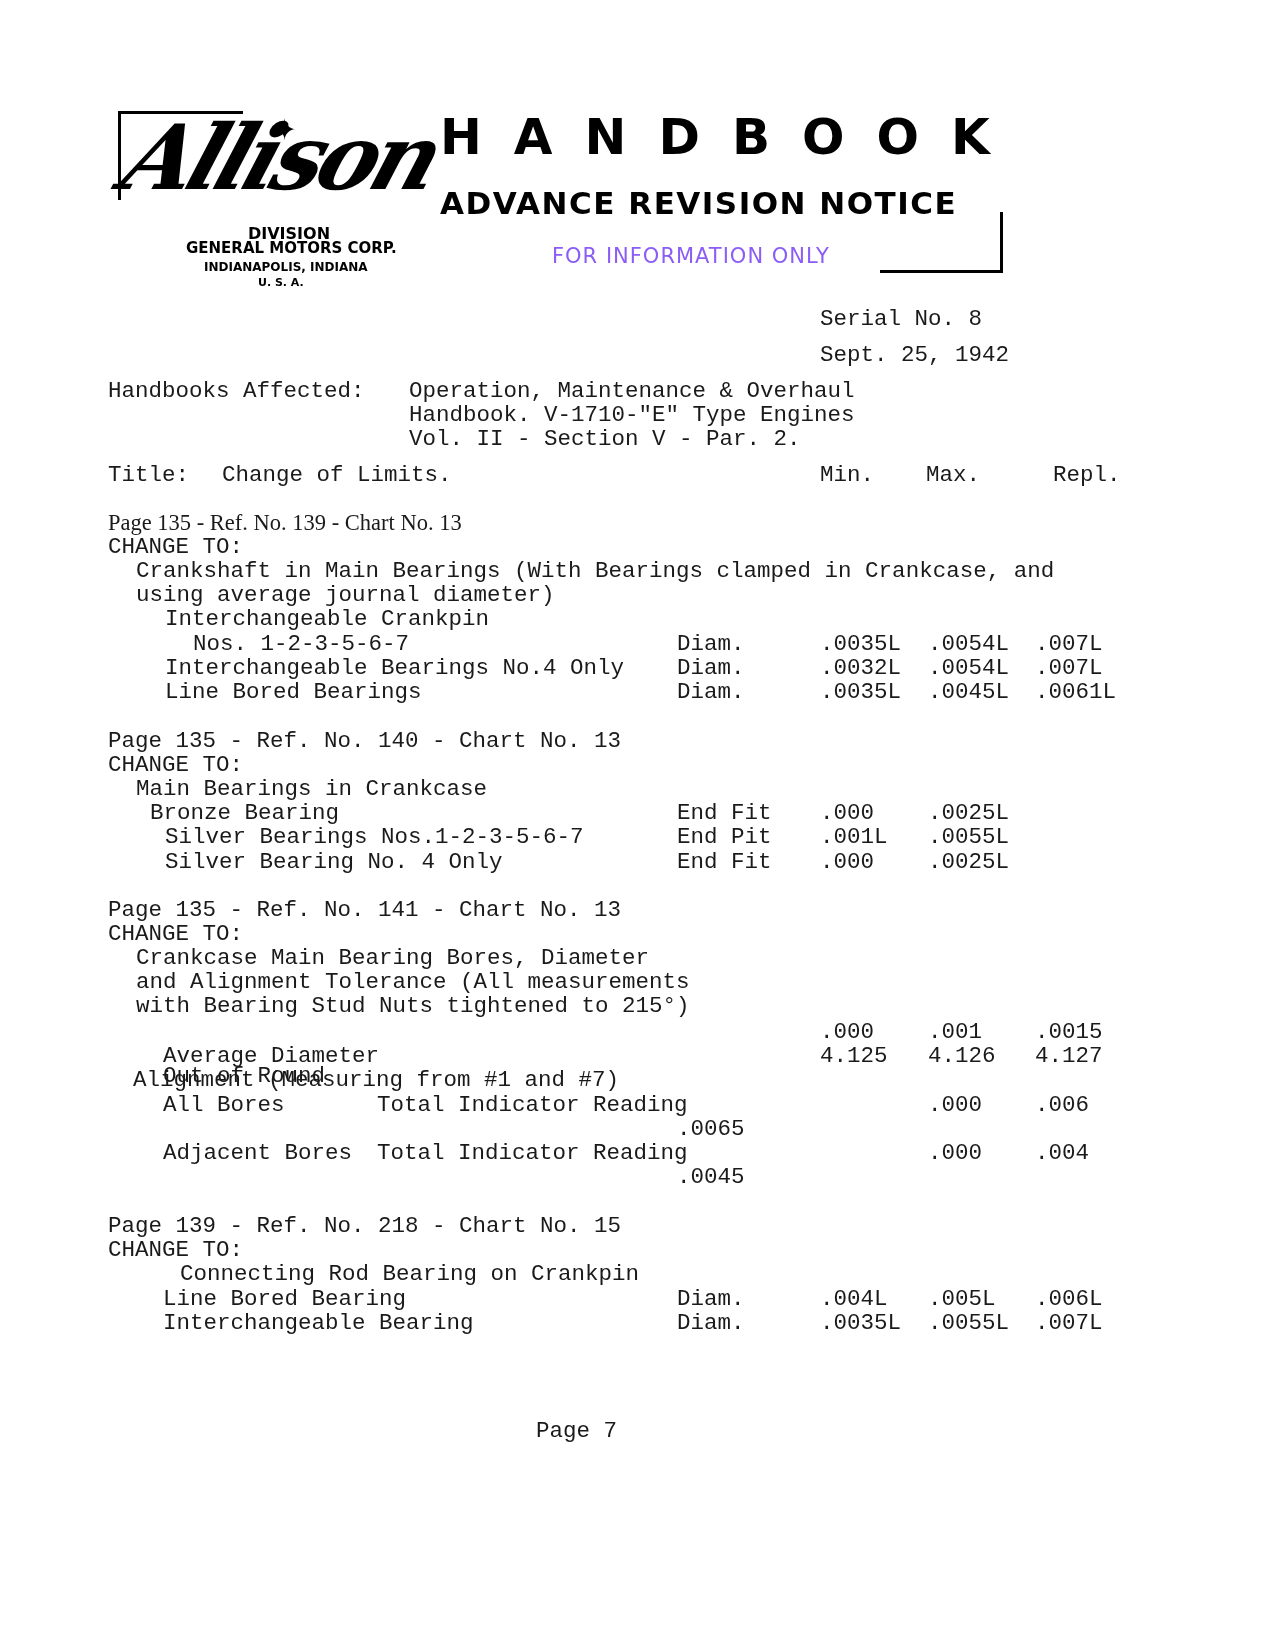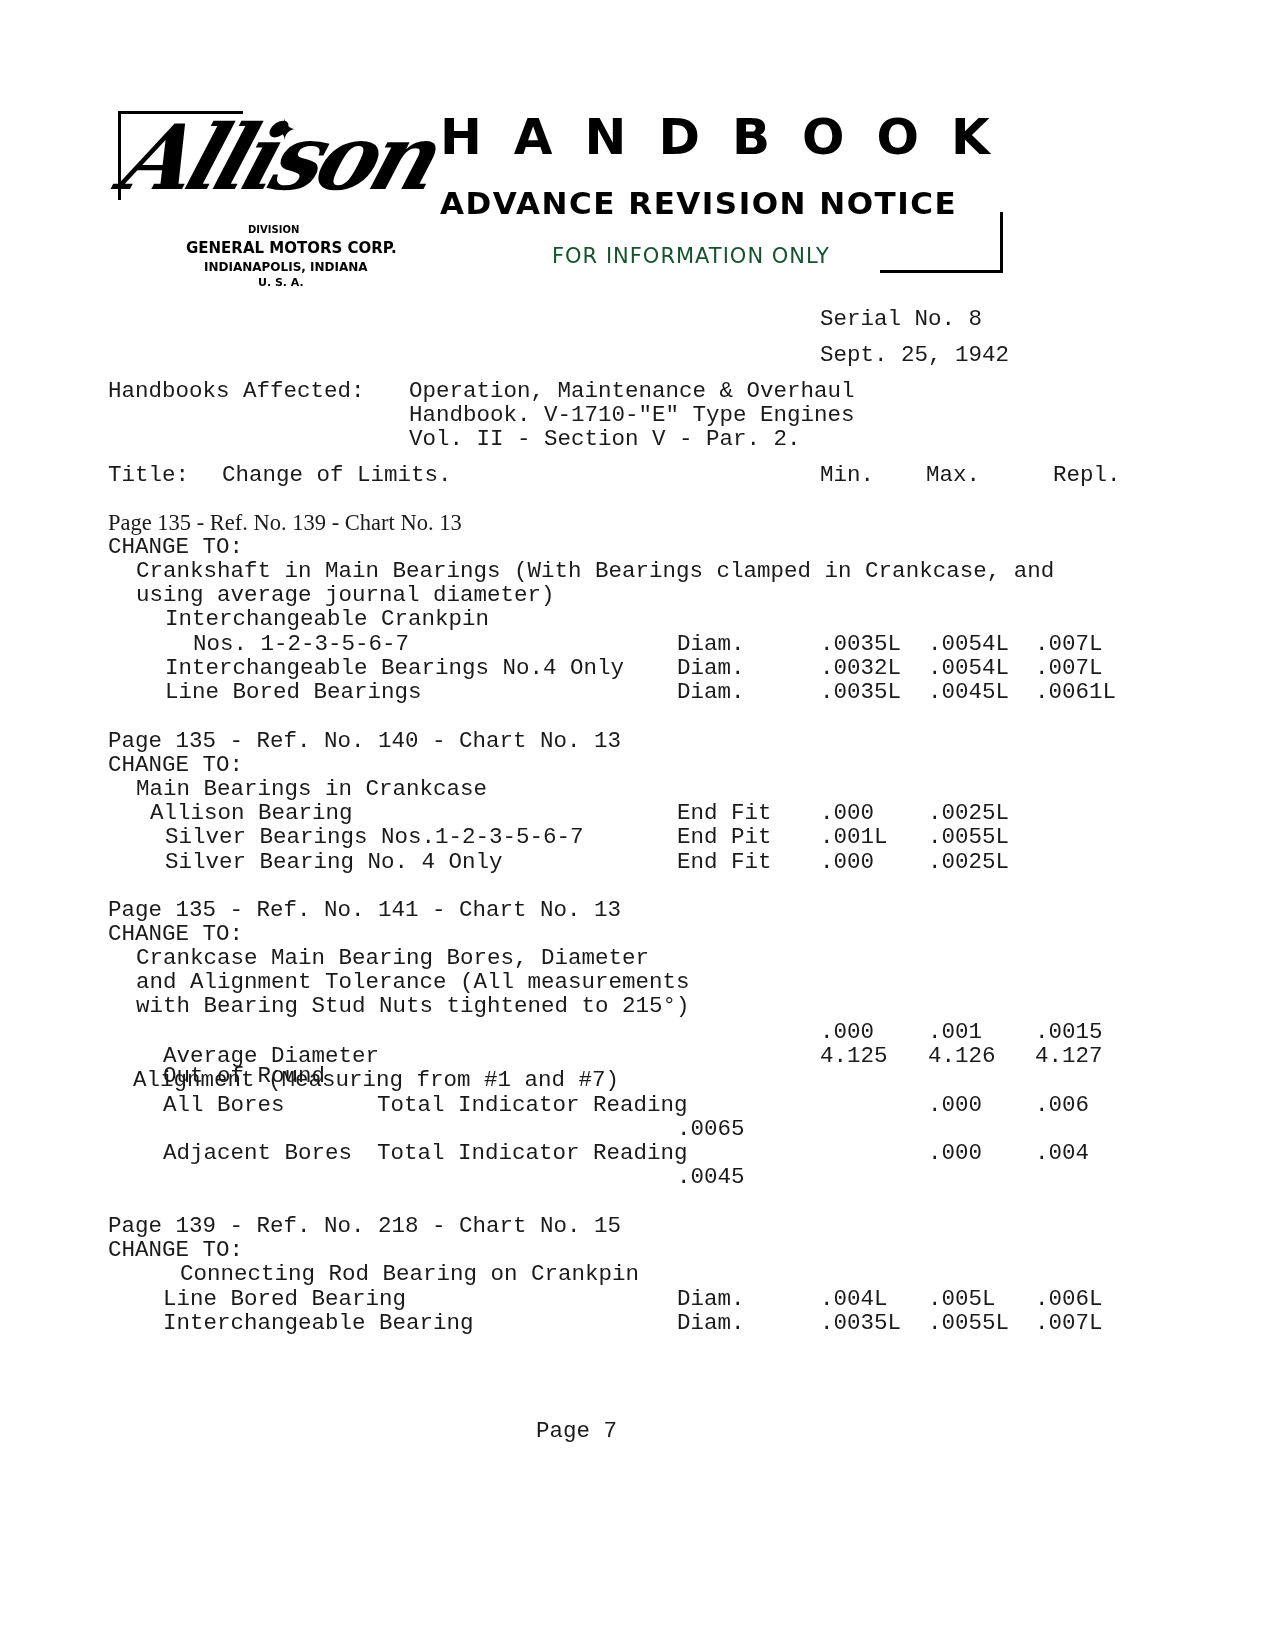--- a/index.html
+++ b/index.html
@@ -4,31 +4,31 @@
 <style>
   html, body { margin: 0; padding: 0; background: #ffffff; }
   body { width: 1275px; height: 1650px; position: relative; overflow: hidden; color: #111; }
   .mono { font-family: "Liberation Mono", "DejaVu Sans Mono", monospace; font-size: 22.5px; white-space: pre; position: absolute; line-height: 24px; color: #1a1a1a; }
   .bracket-tl { position: absolute; left: 118px; top: 111px; width: 122px; height: 86px; border-left: 3px solid #000; border-top: 3px solid #000; }
   .script { position: absolute; left: 128px; top: 112px; font-family: "DejaVu Serif", serif; font-style: italic; font-weight: bold; font-size: 90px; letter-spacing: -6px; transform: skewX(-18deg); color: #000; line-height: 1; }
   .star { position: absolute; left: 272px; top: 112px; font-family: "DejaVu Sans", sans-serif; font-size: 30px; color: #000; }
   .gm { position: absolute; font-family: "DejaVu Sans", sans-serif; font-weight: bold; color: #000; text-align: center; }
   .hb-title { position: absolute; left: 440px; top: 112px; font-family: "DejaVu Sans", sans-serif; font-weight: bold; font-size: 50px; letter-spacing: 32px; color: #000; line-height: 1; }
   .hb-sub { position: absolute; left: 440px; top: 188px; font-family: "DejaVu Sans", sans-serif; font-weight: bold; font-size: 31px; letter-spacing: 1.5px; color: #000; line-height: 1; }
-  .hb-info { position: absolute; left: 552px; top: 246px; font-family: "DejaVu Sans", sans-serif; font-size: 21px; letter-spacing: 1px; color: #14532d; line-height: 1; }
+  .hb-info { position: absolute; left: 552px; top: 246px; font-family: "DejaVu Sans", sans-serif; font-size: 21px; letter-spacing: 1px; color: #8b5cf6; line-height: 1; }
   .bracket-br { position: absolute; left: 880px; top: 212px; width: 120px; height: 58px; border-right: 3px solid #000; border-bottom: 3px solid #000; }
 </style>
 </head>
 <body>
 
 <div>
   <div class="bracket-tl"></div>
   <div class="script">Allison</div>
   <div class="star">✦</div>
-  <div class="gm" style="left:248px;top:224px;font-size:10px;">DIVISION</div>
+  <div class="gm" style="left:248px;top:224px;font-size:16px;">DIVISION</div>
   <div class="gm" style="left:186px;top:239px;font-size:15px;">GENERAL MOTORS CORP.</div>
   <div class="gm" style="left:204px;top:260px;font-size:12px;">INDIANAPOLIS, INDIANA</div>
   <div class="gm" style="left:258px;top:276px;font-size:11px;">U. S. A.</div>
 </div>
 
 <div>
   <div class="hb-title">HANDBOOK</div>
   <div class="hb-sub">ADVANCE REVISION NOTICE</div>
   <div class="hb-info">FOR INFORMATION ONLY</div>
   <div class="bracket-br"></div>
@@ -72,21 +72,21 @@
   <div class="mono" style="left:820px;top:680px;">.0035L</div>
   <div class="mono" style="left:928px;top:680px;">.0045L</div>
   <div class="mono" style="left:1035px;top:680px;">.0061L</div>
 </div>
 
 <div>
   <div class="mono" style="left:108px;top:729px;">Page 135 - Ref. No. 140 - Chart No. 13</div>
   <div class="mono" style="left:108px;top:753px;">CHANGE TO:</div>
   <div class="mono" style="left:136px;top:777px;">Main Bearings in Crankcase</div>
 
-  <div class="mono" style="left:150px;top:801px;">Allison Bearing</div>
+  <div class="mono" style="left:150px;top:801px;">Bronze Bearing</div>
   <div class="mono" style="left:677px;top:801px;">End Fit</div>
   <div class="mono" style="left:820px;top:801px;">.000</div>
   <div class="mono" style="left:928px;top:801px;">.0025L</div>
 
   <div class="mono" style="left:165px;top:825px;">Silver Bearings Nos.1-2-3-5-6-7</div>
   <div class="mono" style="left:677px;top:825px;">End Pit</div>
   <div class="mono" style="left:820px;top:825px;">.001L</div>
   <div class="mono" style="left:928px;top:825px;">.0055L</div>
 
   <div class="mono" style="left:165px;top:850px;">Silver Bearing No. 4 Only</div>

